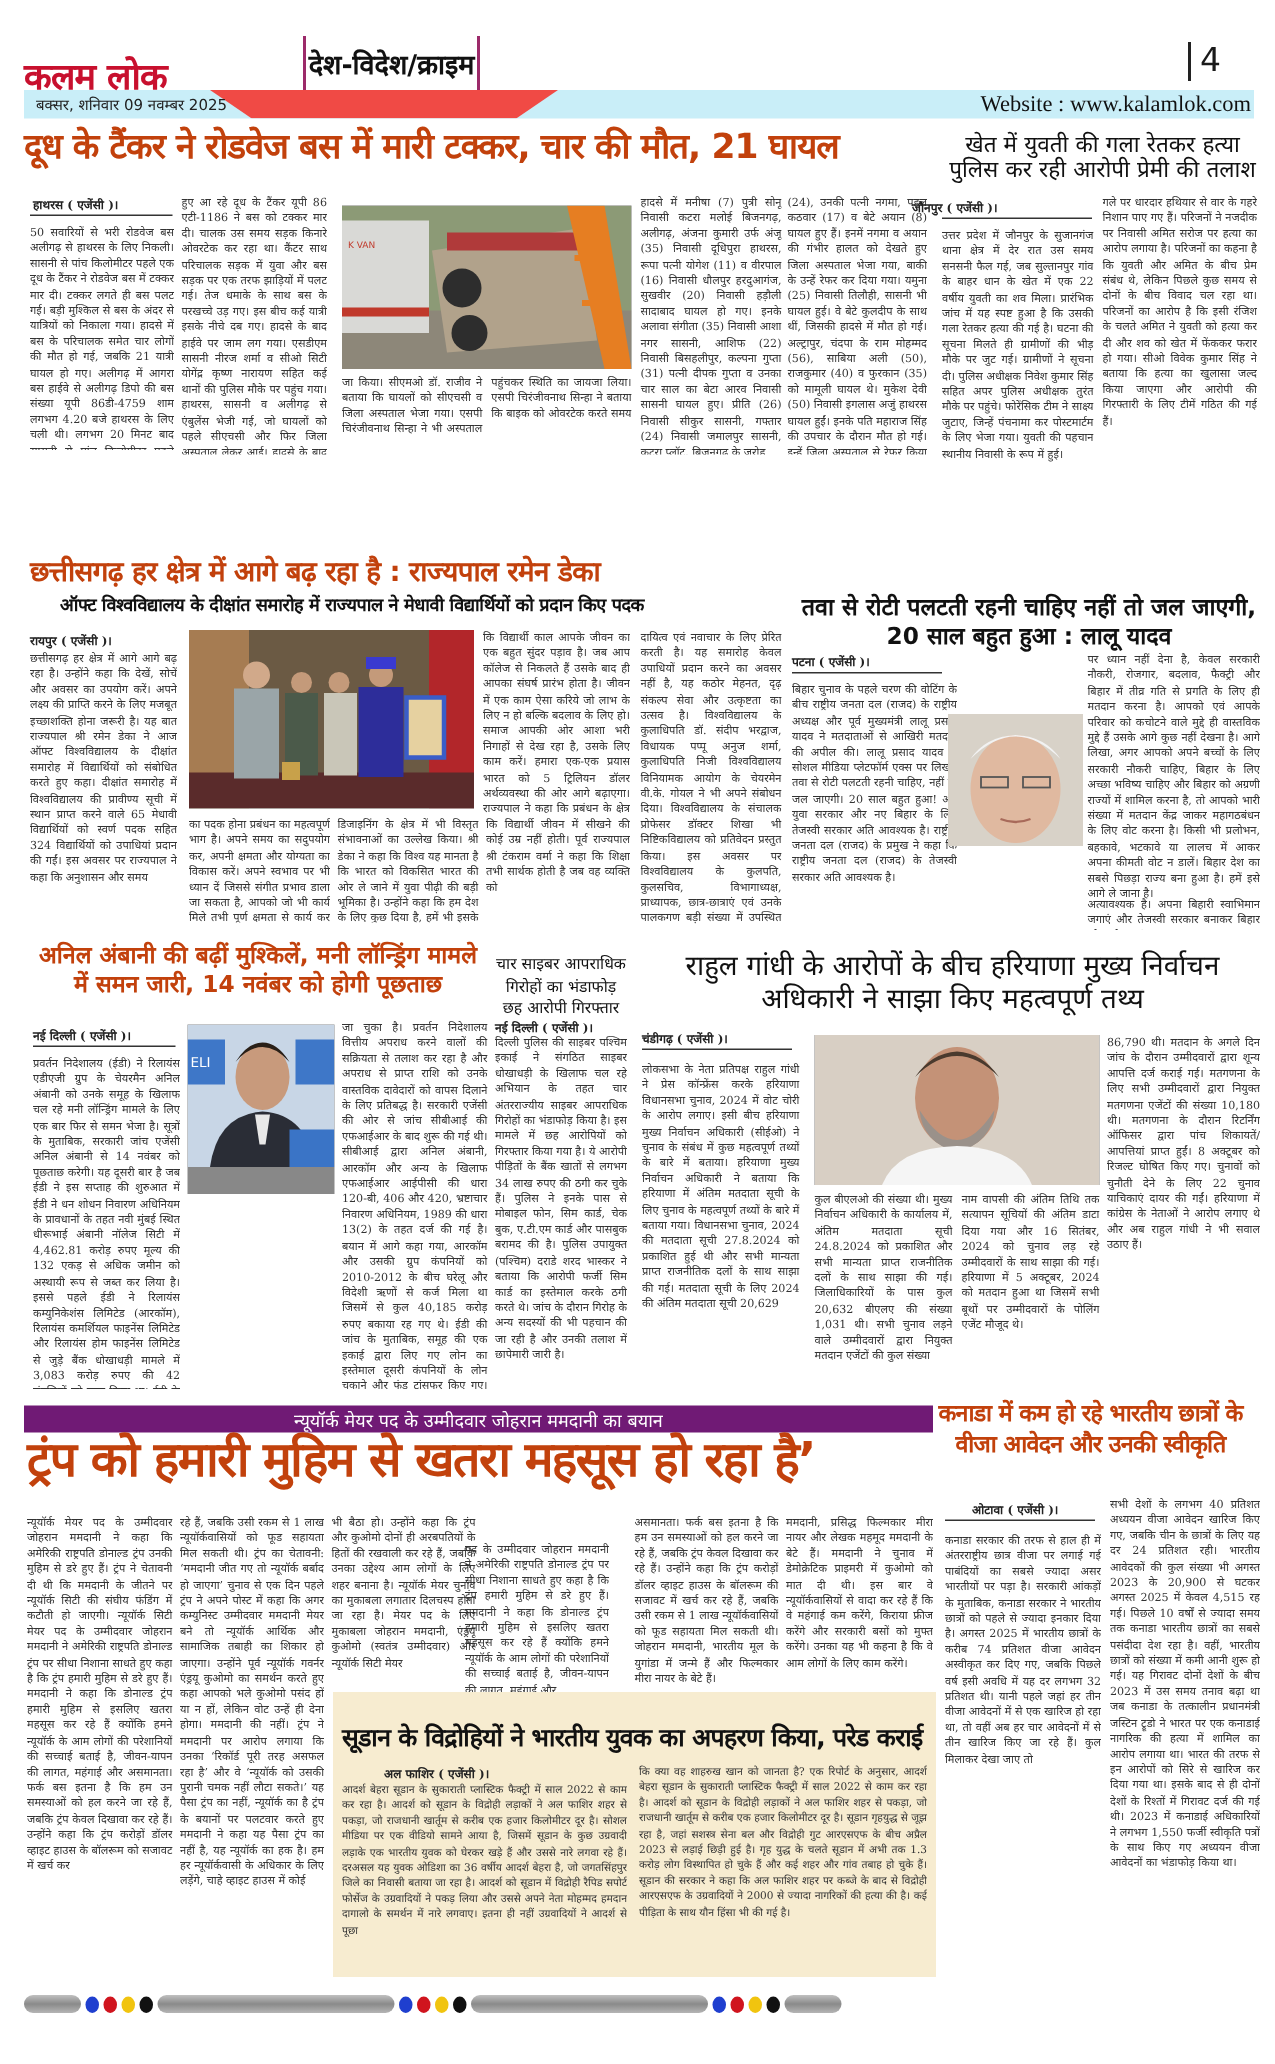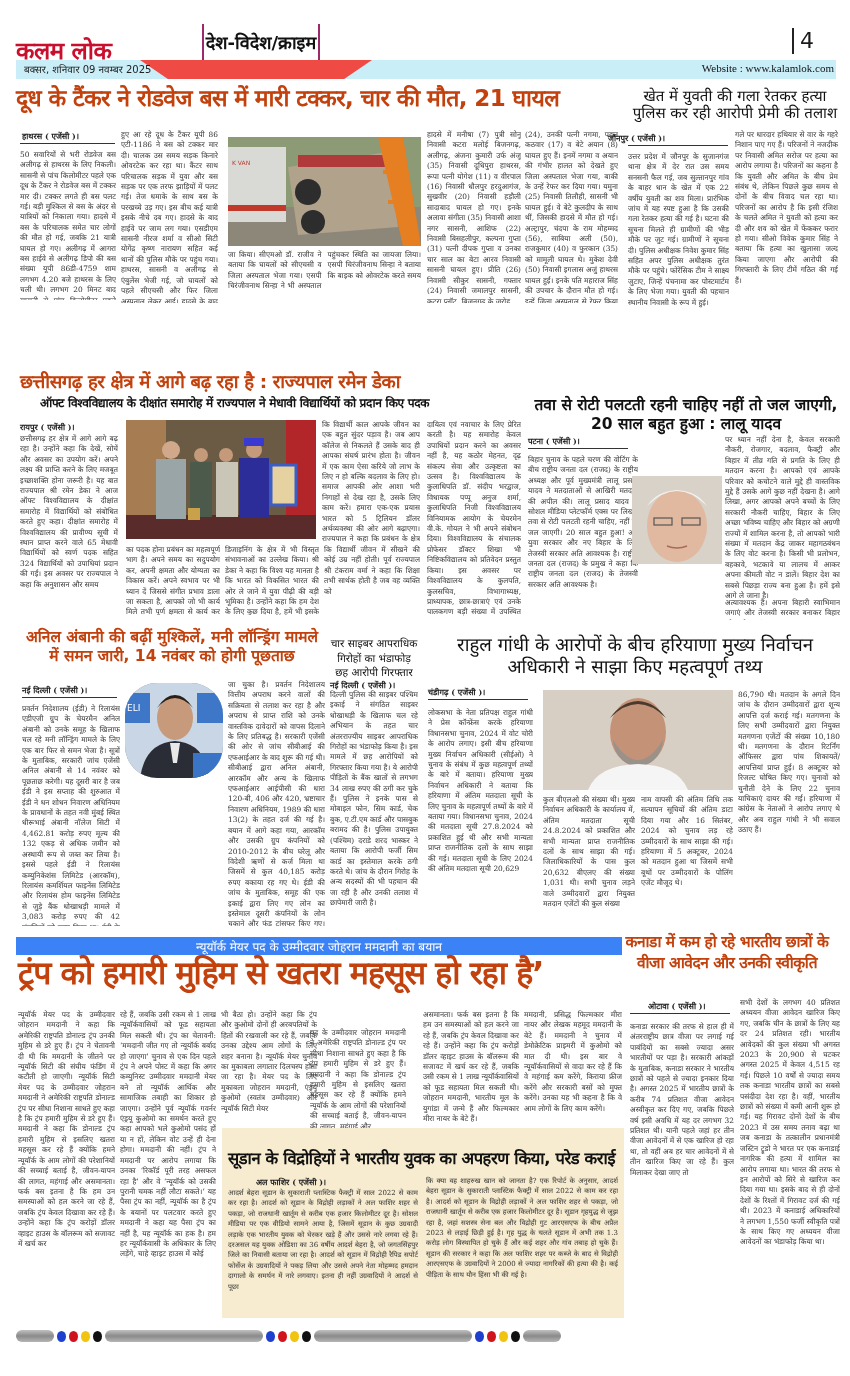--- a/index.html
+++ b/index.html
@@ -5,28 +5,28 @@
   * { box-sizing: border-box; margin: 0; padding: 0; }
   html, body { width: 850px; height: 1376px; background: #ffffff; overflow: hidden; }
   body { font-family: "DejaVu Serif", serif; color: #1a1a1a; position: relative; }
   .abs { position: absolute; }
   .masthead-logo { left: 16px; top: 33px; font-family: "DejaVu Sans", sans-serif; font-weight: bold; font-size: 24px; color: #c8102e; letter-spacing: -0.5px; }
   .section-box { left: 202px; top: 24px; width: 118px; height: 36px; border-left: 2px solid #9c2a6a; border-right: 2px solid #9c2a6a; display:flex; align-items:center; justify-content:center; font-family: "DejaVu Sans", sans-serif; font-weight: bold; font-size: 18px; color:#111; background:#fff; z-index:3; }
   .page-num { left: 792px; top: 28px; font-family: "DejaVu Sans", sans-serif; font-size: 22px; border-left: 2px solid #222; padding-left: 6px; line-height: 26px; }
   .dateband { left: 16px; top: 60px; width: 820px; height: 19px; background: #c9eef8; }
   .redtrap { left: 140px; top: 60px; width: 232px; height: 19px; background: #f04a45; clip-path: polygon(0 0, 100% 0, 88% 100%, 12% 100%); }
   .date-text { left: 24px; top: 62px; font-family: "DejaVu Sans", sans-serif; font-size: 10px; color:#222; }
-  .website { right: 16px; top: 62px; font-family: "Liberation Serif", serif; font-size: 11px; color:#111; }
+  .website { right: 16px; top: 62px; font-family: "Liberation Serif", serif; font-size: 15px; color:#111; }
   .h1 { font-family: "DejaVu Sans", sans-serif; font-weight: bold; color:#c2410c; line-height:1.05; }
   .h2 { font-family: "DejaVu Sans", sans-serif; color:#111; line-height:1.15; }
   .body-text { font-size: 7.4px; line-height: 10.4px; text-align: justify; color:#333; overflow:hidden; font-family: "DejaVu Serif", serif; }
   .dateline { font-size: 8px; font-weight: bold; color: #222; font-family: "DejaVu Serif", serif; }
   .hr { height:1px; background:#333; }
   .img { background:#888; overflow:hidden; }
-  .banner-red { background:#3b82f6; color:#fff; font-family: "DejaVu Sans", sans-serif; font-size:12px; display:flex; align-items:center; justify-content:center; }
+  .banner-red { background:#701a75; color:#fff; font-family: "DejaVu Sans", sans-serif; font-size:12px; display:flex; align-items:center; justify-content:center; }
   .beige { background:#f7ecd0; }
   .footer-bar { height:12px; border-radius:6px; background:linear-gradient(#c0c0c0,#8a8a8a,#b5b5b5); }
   .dot { width:9px; height:11px; border-radius:50%; display:inline-block; }
 </style>
 </head>
 <body>
 
 <div class="abs dateband"></div>
 <div class="abs redtrap"></div>
 <div class="abs masthead-logo">कलम लोक</div>
@@ -111,21 +111,21 @@
   </svg>
 </div>
 <div class="abs body-text" style="left:725px; top:435px; width:115px; height:165px;">पर ध्यान नहीं देना है, केवल सरकारी नौकरी, रोजगार, बदलाव, फैक्ट्री और बिहार में तीव्र गति से प्रगति के लिए ही मतदान करना है। आपको एवं आपके परिवार को कचोटने वाले मुद्दे ही वास्तविक मुद्दे हैं उसके आगे कुछ नहीं देखना है। आगे लिखा, अगर आपको अपने बच्चों के लिए सरकारी नौकरी चाहिए, बिहार के लिए अच्छा भविष्य चाहिए और बिहार को अग्रणी राज्यों में शामिल करना है, तो आपको भारी संख्या में मतदान केंद्र जाकर महागठबंधन के लिए वोट करना है। किसी भी प्रलोभन, बहकावे, भटकावे या लालच में आकर अपना कीमती वोट न डालें। बिहार देश का सबसे पिछड़ा राज्य बना हुआ है। हमें इसे आगे ले जाना है।</div>
 <div class="abs body-text" style="left:530px; top:585px; width:0; height:0;">आपका परिवार आगे बढ़ेगा और खुशहाल, प्रगतिशील और सुरक्षित रहेगा। इधर-उधर की बातों</div>
 <div class="abs body-text" style="left:725px; top:598px; width:115px; height:22px;">अत्यावश्यक है। अपना बिहारी स्वाभिमान जगाएं और तेजस्वी सरकार बनाकर बिहार को आगे बढ़ाएं।</div>
 
 <div class="abs h1" style="left:22px; top:628px; width:300px; font-size:15.5px; text-align:center; line-height:1.25;">अनिल अंबानी की बढ़ीं मुश्किलें, मनी लॉन्ड्रिंग मामले में समन जारी, 14 नवंबर को होगी पूछताछ</div>
 <div class="abs dateline" style="left:22px; top:684px;">नई दिल्ली ( एजेंसी )।</div>
 <div class="abs hr" style="left:22px; top:697px; width:95px;"></div>
 <div class="abs body-text" style="left:22px; top:704px; width:98px; height:222px;">प्रवर्तन निदेशालय (ईडी) ने रिलायंस एडीएजी ग्रुप के चेयरमैन अनिल अंबानी को उनके समूह के खिलाफ चल रहे मनी लॉन्ड्रिंग मामले के लिए एक बार फिर से समन भेजा है। सूत्रों के मुताबिक, सरकारी जांच एजेंसी अनिल अंबानी से 14 नवंबर को पूछताछ करेगी। यह दूसरी बार है जब ईडी ने इस सप्ताह की शुरुआत में ईडी ने धन शोधन निवारण अधिनियम के प्रावधानों के तहत नवी मुंबई स्थित धीरूभाई अंबानी नॉलेज सिटी में 4,462.81 करोड़ रुपए मूल्य की 132 एकड़ से अधिक जमीन को अस्थायी रूप से जब्त कर लिया है। इससे पहले ईडी ने रिलायंस कम्युनिकेशंस लिमिटेड (आरकॉम), रिलायंस कमर्शियल फाइनेंस लिमिटेड और रिलायंस होम फाइनेंस लिमिटेड से जुड़े बैंक धोखाधड़ी मामले में 3,083 करोड़ रुपए की 42 संपत्तियों को जब्त किया था। ईडी के तहत ने कहा अपराध, अब तक 7,545 करोड़ रुपए से ज्यादा की संपत्ति को जब्त किया</div>
-<div class="abs img" style="left:125px; top:683px; width:98px; height:95px;border-radius:32px;">
+<div class="abs img" style="left:125px; top:683px; width:98px; height:113px;">
   <svg width="98" height="95" viewBox="0 0 98 95">
     <rect width="98" height="95" fill="#c8d6e6"></rect>
     <rect x="0" y="10" width="25" height="30" fill="#3e77c8"></rect>
     <rect x="72" y="10" width="26" height="30" fill="#3e77c8"></rect>
     <text x="2" y="28" font-size="9" fill="#fff" font-family="DejaVu Sans">ELI</text>
     <ellipse cx="50" cy="35" rx="18" ry="22" fill="#c89a7c"></ellipse>
     <path d="M32 25 Q50 5 68 25 Q60 12 50 12 Q40 12 32 25" fill="#2a2018"></path>
     <path d="M15 95 Q20 60 50 58 Q80 60 85 95 Z" fill="#2a2d36"></path>
     <polygon points="45,60 55,60 52,80 48,80" fill="#e8e8e8"></polygon>
     <rect x="68" y="70" width="30" height="25" fill="#3a74c6"></rect>

